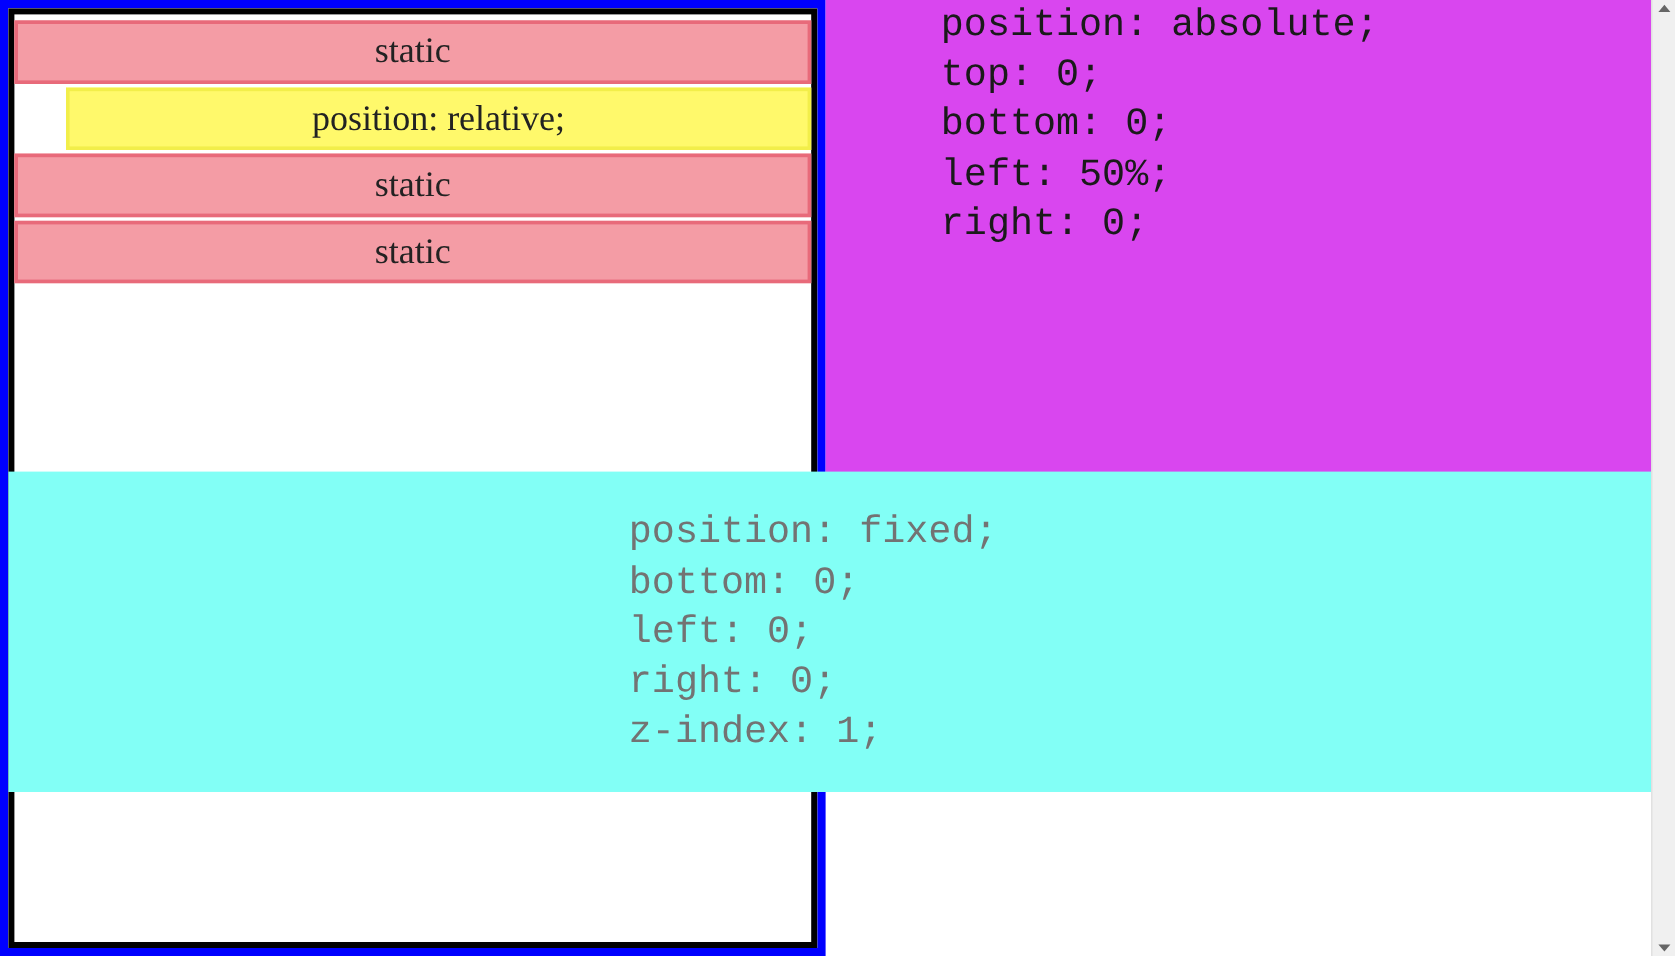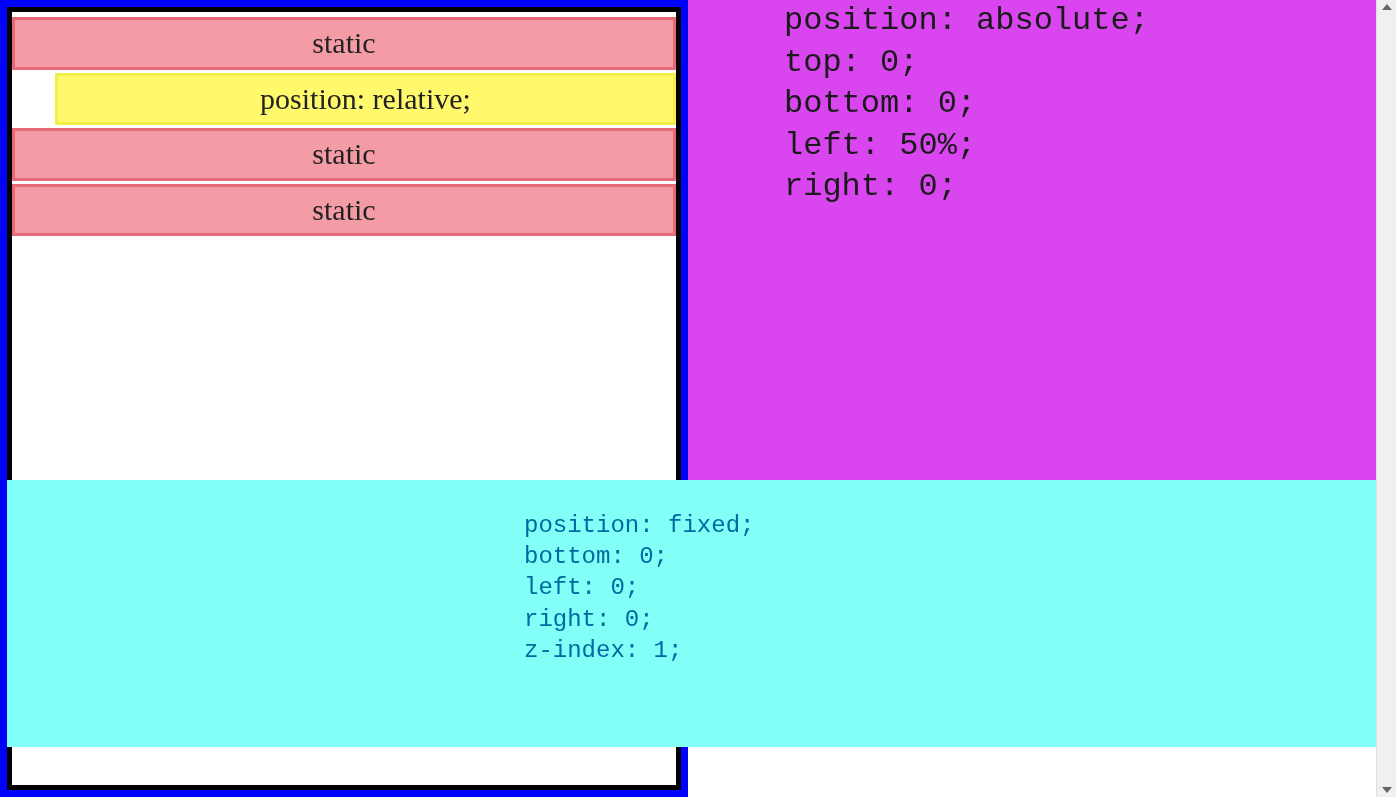--- a/index.html
+++ b/index.html
@@ -8,21 +8,21 @@
     padding: 0;
     width: 1396px;
     height: 797px;
     overflow: hidden;
     font-family: Georgia, 'Times New Roman', serif;
     position: relative;
   }
   .viewport {
     position: relative;
     width: 1376px;
-    height: 747px;
+    height: 660px;
     background: #fff;
   }
   .blue-frame {
     position: absolute;
     top: 0;
     left: 0;
     width: 688px;
     height: 797px;
     border: 7px solid #0000ff;
     background: #fff;
@@ -78,24 +78,24 @@
     height: 267px;
     background: #82fff6;
     display: flex;
     justify-content: flex-start;
     padding-left: 517px;
     padding-top: 30px;
     z-index: 1;
   }
   .cyan-text {
     font-family: Consolas, 'Courier New', monospace;
-    font-size: 24px;
+    font-size: 32px;
     line-height: 1.3;
     white-space: pre;
-    color: #0369a1;
+    color: #737373;
   }
   .scrollbar {
     position: absolute;
     top: 0;
     right: 0;
     width: 20px;
     height: 797px;
     background: #f0f0f0;
     border-left: 1px solid #ddd;
     display: flex;

